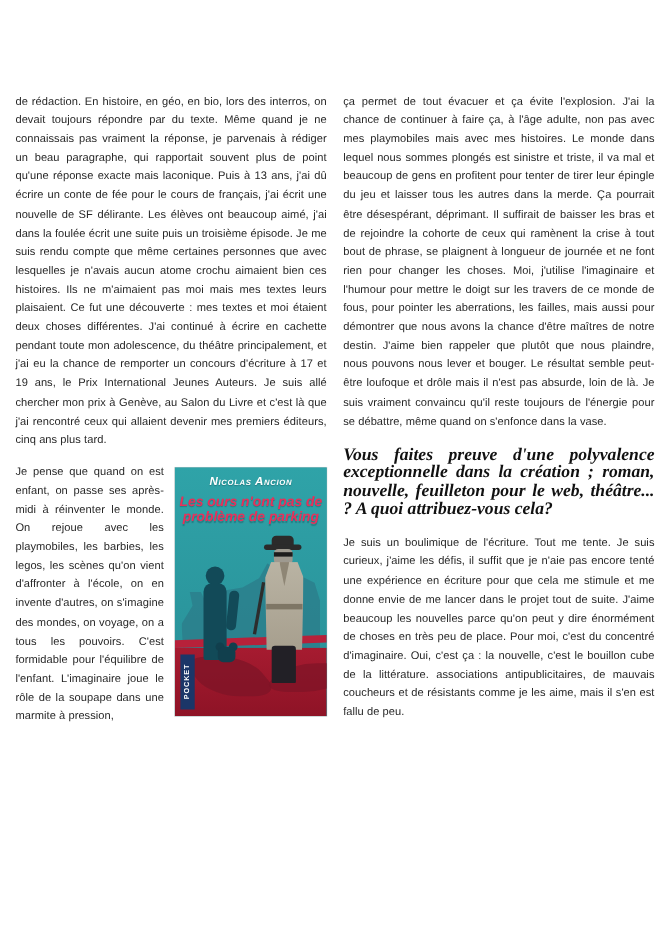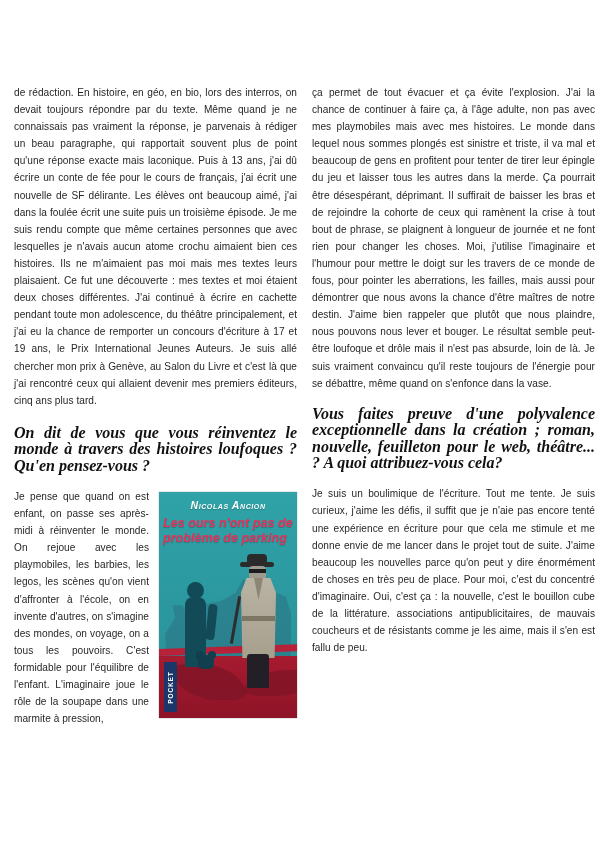--- a/index.html
+++ b/index.html
@@ -293,21 +293,21 @@
     color: #ffffff;
     text-shadow: 0 1px 1px rgba(0,0,0,0.25);
     font-variant: small-caps;
     z-index: 6;
   }
 
   .cover-title {
     position: absolute;
     top: 24px;
     left: 4px; right: 4px;
-    text-align: left;
+    text-align: center;
     font-family: "Liberation Sans", sans-serif;
     font-size: 12.6px;
     line-height: 14.6px;
     font-weight: bold;
     font-style: italic;
     color: #e8305a;
     text-shadow: 0 1px 1px rgba(0,0,0,0.22);
     z-index: 6;
   }
 
@@ -337,21 +337,20 @@
 </head>
 <body>
 
 <div class="page">
   <div class="columns">
 
     <div class="column">
 
       <p class="body-text">de rédaction. En histoire, en géo, en bio, lors des interros, on devait toujours répondre par du texte. Même quand je ne connaissais pas vraiment la réponse, je parvenais à rédiger un beau paragraphe, qui rapportait souvent plus de point qu'une réponse exacte mais laconique. Puis à 13 ans, j'ai dû écrire un conte de fée pour le cours de français, j'ai écrit une nouvelle de SF délirante. Les élèves ont beaucoup aimé, j'ai dans la foulée écrit une suite puis un troisième épisode. Je me suis rendu compte que même certaines personnes que avec lesquelles je n'avais aucun atome crochu aimaient bien ces histoires. Ils ne m'aimaient pas moi mais mes textes leurs plaisaient. Ce fut une découverte : mes textes et moi étaient deux choses différentes. J'ai continué à écrire en cachette pendant toute mon adolescence, du théâtre principalement, et j'ai eu la chance de remporter un concours d'écriture à 17 et 19 ans, le Prix International Jeunes Auteurs. Je suis allé chercher mon prix à Genève, au Salon du Livre et c'est là que j'ai rencontré ceux qui allaient devenir mes premiers éditeurs, cinq ans plus tard.</p>
 
-      <h3 class="question first">On dit de vous que vous réinventez le monde à travers des histoires loufoques ? Qu'en pensez-vous ?</h3>
 
       <figure class="book-figure">
         <div class="book-cover">
           <div class="cover-sky"></div>
           <div class="cover-bear-bg"></div>
 
           <div class="cover-floor"></div>
           <div class="cover-floor-top"></div>
 
           <div class="child-shadow"></div>

